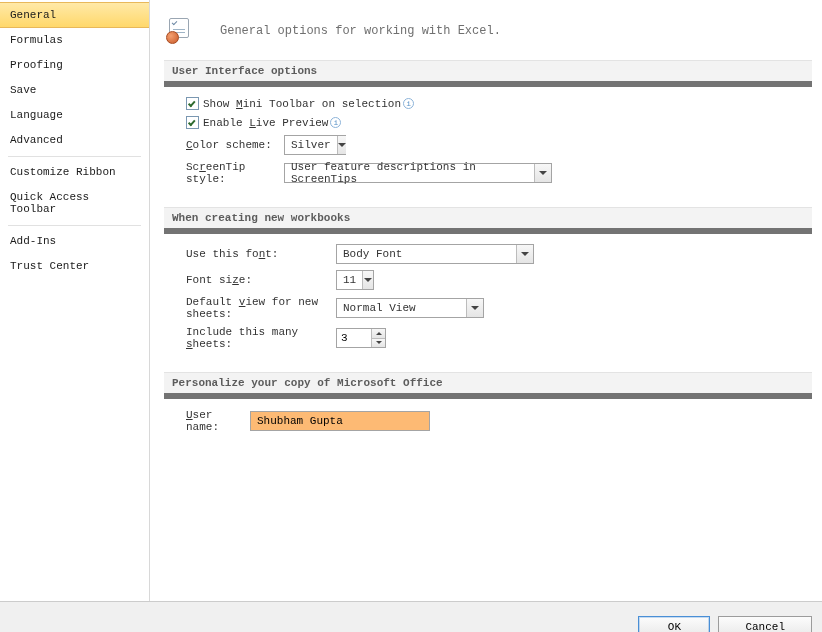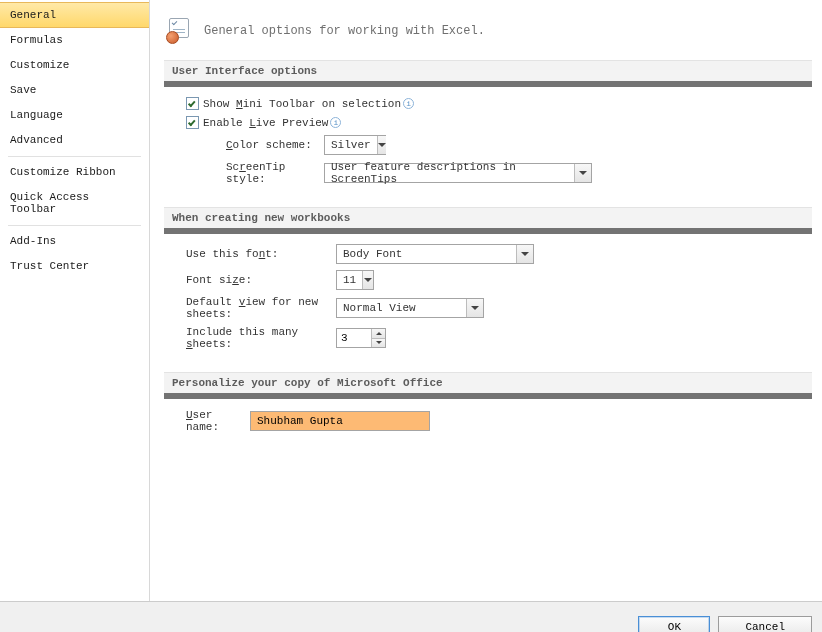--- a/index.html
+++ b/index.html
@@ -50,21 +50,21 @@
   margin: 3px 8px;
 }
 .content {
   flex: 1;
   padding: 8px 10px 10px 14px;
   overflow: auto;
 }
 .header-row {
   display: flex;
   align-items: center;
-  gap: 10px;
+  gap: 26px;
   padding: 10px 0 16px 2px;
 }
 .header-icon {
   width: 28px;
   height: 26px;
   position: relative;
 }
 .header-icon .sheet {
   position: absolute;
   left: 3px; top: 0;
@@ -126,21 +126,20 @@
 .form-row {
   display: flex;
   align-items: center;
   margin-bottom: 6px;
 }
 .form-label {
   width: 150px;
 }
 .form-label-sm {
   width: 98px;
-  margin-left: 40px;
 }
 .form-label-md {
   width: 64px;
 }
 .checkbox {
   width: 13px; height: 13px;
   border: 1px solid #7a97b1;
   background: #fff;
   display: inline-flex;
   align-items: center;
@@ -270,21 +269,21 @@
 </style>
 </head>
 <body>
 
 <div class="dialog">
   <div class="body-row">
 
     <div class="sidebar">
       <div class="sidebar-item selected"><span>General</span></div>
       <div class="sidebar-item"><span>Formulas</span></div>
-      <div class="sidebar-item"><span>Customize</span></div>
+      <div class="sidebar-item"><span>Proofing</span></div>
       <div class="sidebar-item"><span>Save</span></div>
       <div class="sidebar-item"><span>Language</span></div>
       <div class="sidebar-item"><span>Advanced</span></div>
       <div class="sidebar-sep"></div>
       <div class="sidebar-item"><span>Customize Ribbon</span></div>
       <div class="sidebar-item"><span>Quick Access Toolbar</span></div>
       <div class="sidebar-sep"></div>
       <div class="sidebar-item"><span>Add-Ins</span></div>
       <div class="sidebar-item"><span>Trust Center</span></div>
     </div>

